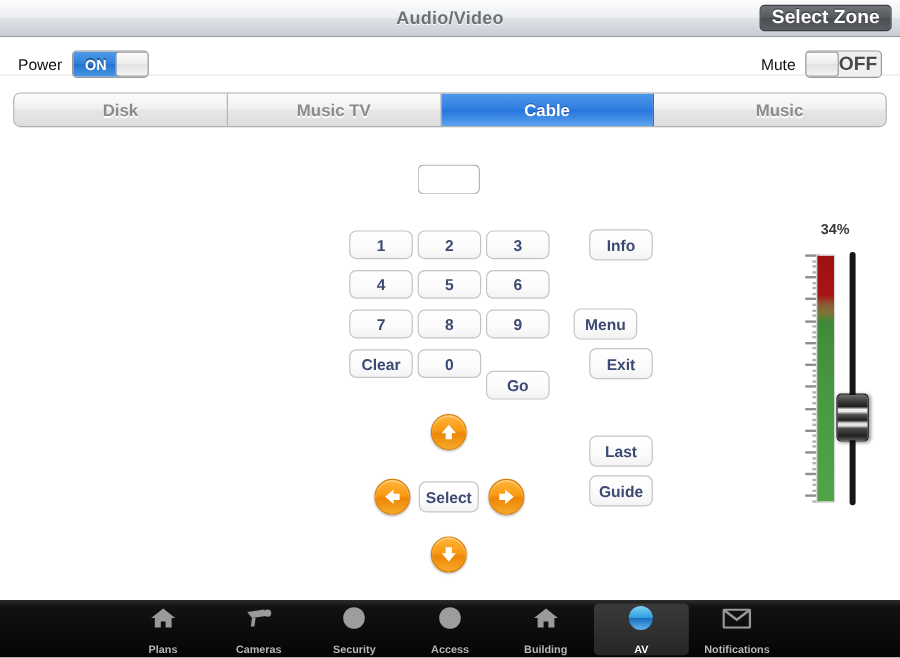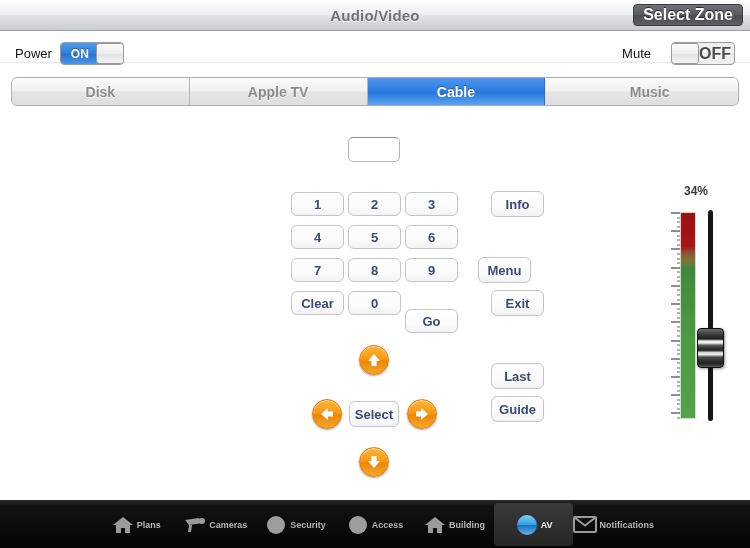--- a/index.html
+++ b/index.html
@@ -47,21 +47,21 @@
     background: #ffffff;
     border-bottom: 1px solid #e6e6e6;
   }
   .power-wrap {
     position: absolute; left: 15px; top: 11px;
     display: flex; align-items: center; gap: 8px;
   }
   .ctl-label { font-size: 13px; color: #111; }
   .mute-wrap {
     position: absolute; right: 15px; top: 11px;
-    display: flex; align-items: center; gap: 20px;
+    display: flex; align-items: center; gap: 8px;
   }
   .toggle {
     position: relative;
     width: 64px; height: 23px;
     border: 1px solid #9b9b9b;
     border-radius: 4px;
     overflow: hidden;
     background: #efefef;
     cursor: pointer;
   }
@@ -223,22 +223,22 @@
   
   .tabbar {
     position: absolute; left: 0; bottom: 0;
     width: 750px; height: 48px;
     background: linear-gradient(to bottom, #2b2b2b 0%, #121212 12%, #0b0b0b 60%, #050505 100%);
     display: flex; align-items: stretch;
     padding: 0 96px;
   }
   .tab {
     flex: 1;
-    display: flex; 
-    align-items: center; justify-content: center;
+    display: flex; flex-direction: column;
+    align-items: center; justify-content: space-between;
     gap: 2px;
     border-radius: 4px;
     margin: 3px 0 2px;
     cursor: pointer;
   }
   .tab.active { background: linear-gradient(to bottom, #3a3a3a 0%, #262626 100%); }
   .tab-label {
     font-size: 9px; font-weight: bold; color: #b8b8b8;
     text-shadow: 0 -1px 0 #000;
   }
@@ -271,21 +271,21 @@
       <span class="ctl-label">Mute</span>
       <div class="toggle off">
         <div class="track-off">OFF</div>
         <div class="knob"></div>
       </div>
     </div>
   </div>
 
   <div class="sources">
     <div class="source-seg">Disk</div>
-    <div class="source-seg">Apple TV</div>
+    <div class="source-seg">Music TV</div>
     <div class="source-seg active">Cable</div>
     <div class="source-seg">Music</div>
   </div>
 
   <div class="remote">
 
     <div class="display-box"></div>
 
     <div class="btn key" style="left:291px; top:86px;">1</div>
     <div class="btn key" style="left:348px; top:86px;">2</div>

